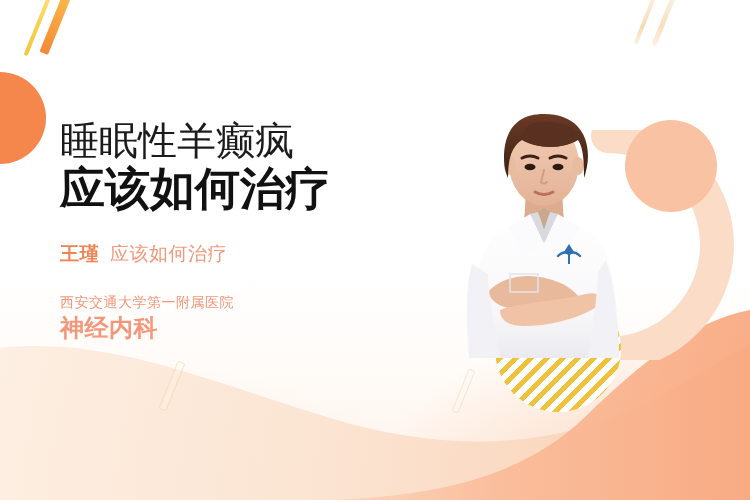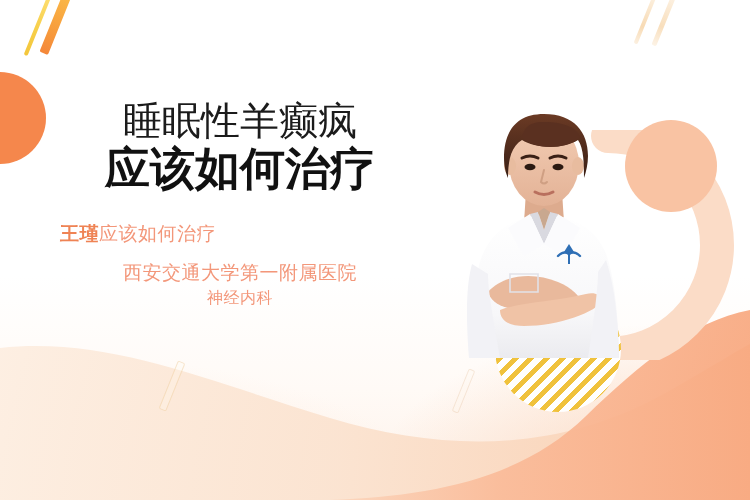--- a/index.html
+++ b/index.html
@@ -148,23 +148,22 @@
     left: 438px;
     top: 96px;
     width: 212px;
     height: 268px;
   }
 
   
   .text-block {
     position: absolute;
     left: 60px;
-    top: 98px;
+    top: 118px;
     width: 360px;
-    text-align: center;
   }
   .title-line1 {
     font-size: 39px;
     line-height: 46px;
     color: #1b1b1b;
     font-weight: 500;
     letter-spacing: 0px;
     white-space: nowrap;
   }
   .title-line2 {
@@ -176,47 +175,48 @@
     white-space: nowrap;
     margin-top: -1px;
   }
 
   .credit {
     margin-top: 26px;
   }
   .credit-row-1 {
     display: flex;
     align-items: baseline;
+    gap: 11px;
     white-space: nowrap;
   }
   .doctor-name {
     font-size: 19px;
     font-weight: 700;
     color: #ef8354;
     letter-spacing: .5px;
   }
   .doctor-title {
     font-size: 19px;
     font-weight: 400;
     color: #f3977a;
     letter-spacing: .5px;
   }
   .hospital {
-    margin-top: 13px;
-    font-size: 19px;
+    margin-top: 23px;
+    font-size: 14px;
     line-height: 25px;
     font-weight: 400;
     color: #f3977a;
     letter-spacing: .5px;
     white-space: nowrap;
   }
   .department {
-    font-size: 16px;
+    font-size: 24px;
     line-height: 25px;
-    font-weight: 400;
+    font-weight: 700;
     color: #f3977a;
     letter-spacing: .5px;
     white-space: nowrap;
   }
 </style>
 </head>
 <body>
 
 <div id="banner">
 

